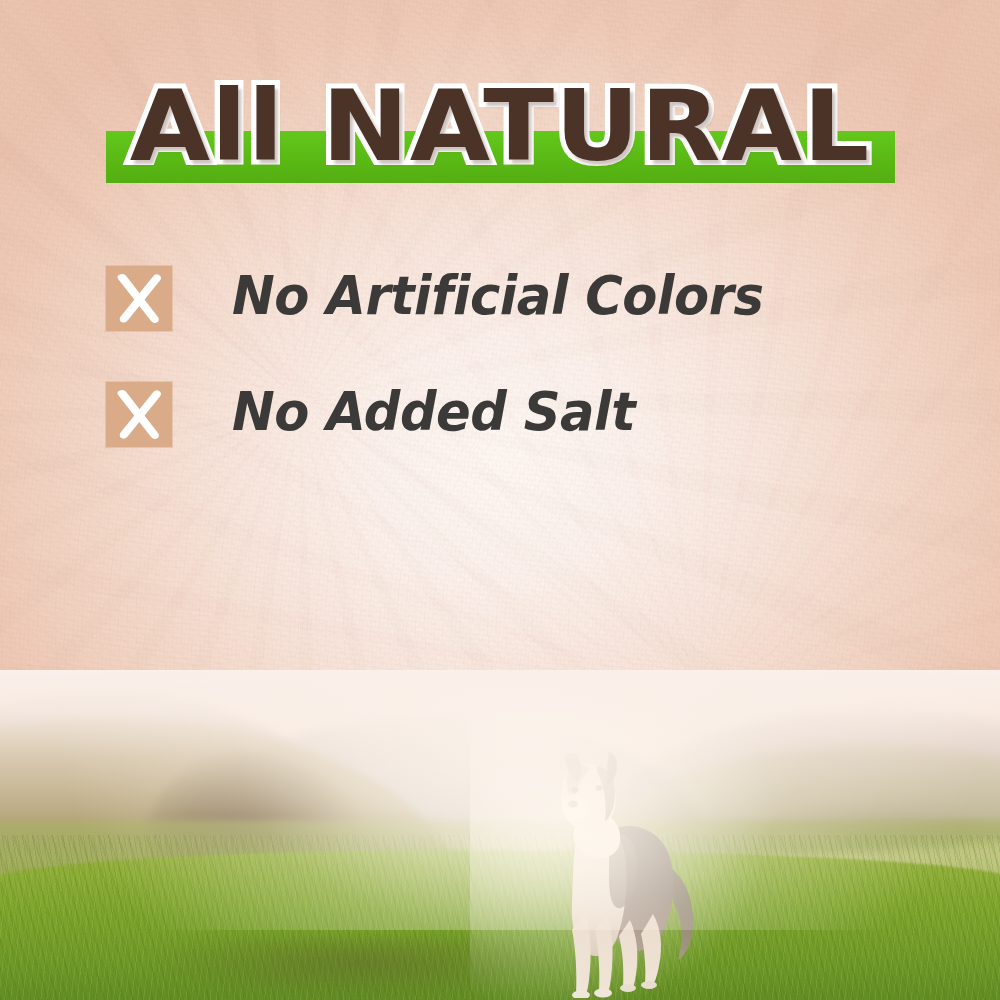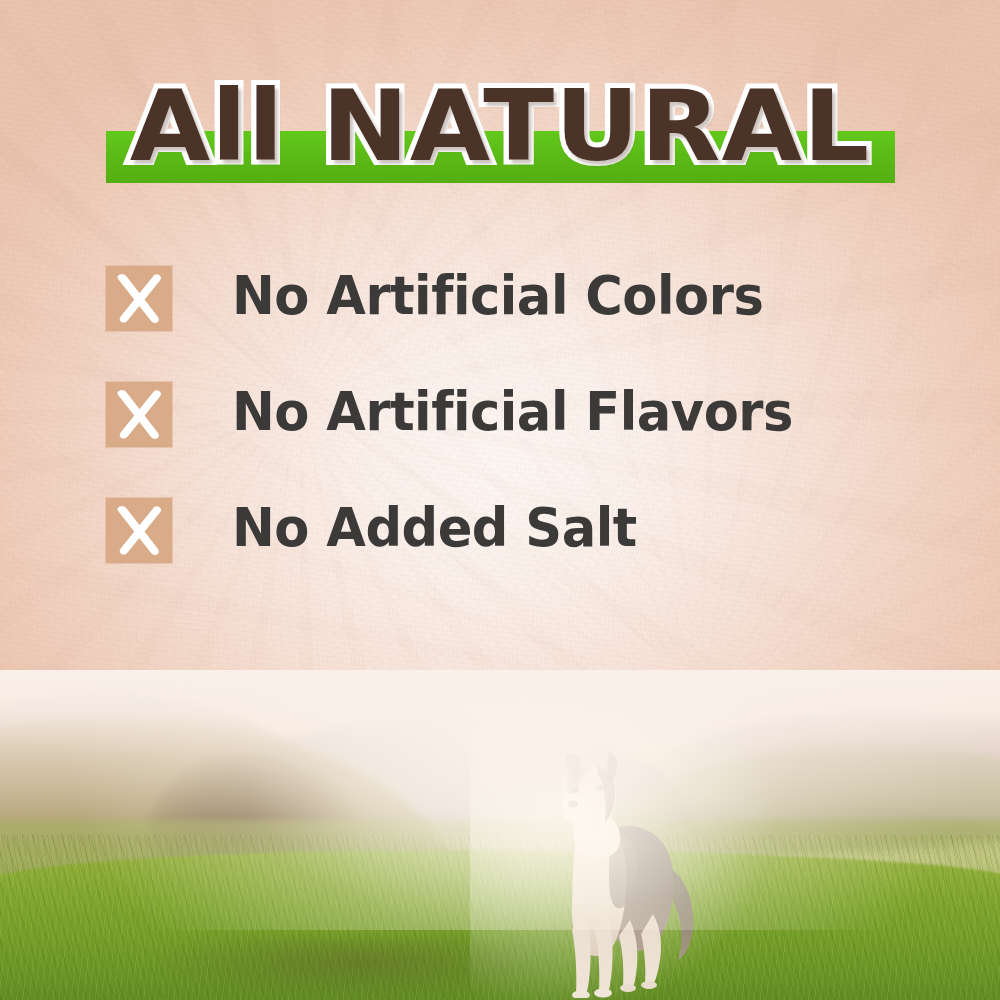--- a/index.html
+++ b/index.html
@@ -84,20 +84,21 @@
 
   
   .features {
     position: absolute;
     left: 106px; top: 264px;
     width: 820px;
   }
   .feature-row {
     position: relative;
     height: 116px;
+    font-style: italic;
   }
   .checkbox {
     position: absolute;
     left: 0; top: 2px;
     width: 66px; height: 65px;
     background: #d9ab88;
     box-shadow: 0 0 0 1px rgba(214,170,138,.45);
   }
   .checkbox svg { display: block; width: 66px; height: 65px; }
   .feature-label {
@@ -290,29 +291,20 @@
     <div class="feature-row">
       <div class="checkbox">
         <svg viewBox="0 0 66 65" aria-hidden="true">
           <path d="M13 9 C16 7 19 8 21 11 L52 51 C54 54 52 57 49 57 C46.5 57 45 55 43.5 53 L12.5 13.5 C11 11.5 11 10 13 9 Z" fill="#ffffff"></path>
           <path d="M53 9 C55.5 10.5 55.5 12.5 54 14.5 L22 54 C20.5 56 18 57.5 15.5 56 C13 54.5 13.5 51.8 15 50 L47 10.5 C48.5 8.5 50.8 7.6 53 9 Z" fill="#ffffff"></path>
         </svg>
       </div>
       <div class="feature-label">No Artificial Colors</div>
     </div>
 
-    <div class="feature-row">
-      <div class="checkbox">
-        <svg viewBox="0 0 66 65" aria-hidden="true">
-          <path d="M13 9 C16 7 19 8 21 11 L52 51 C54 54 52 57 49 57 C46.5 57 45 55 43.5 53 L12.5 13.5 C11 11.5 11 10 13 9 Z" fill="#ffffff"></path>
-          <path d="M53 9 C55.5 10.5 55.5 12.5 54 14.5 L22 54 C20.5 56 18 57.5 15.5 56 C13 54.5 13.5 51.8 15 50 L47 10.5 C48.5 8.5 50.8 7.6 53 9 Z" fill="#ffffff"></path>
-        </svg>
-      </div>
-      <div class="feature-label">No Artificial Flavors</div>
-    </div>
 
 
     <div class="feature-row">
       <div class="checkbox">
         <svg viewBox="0 0 66 65" aria-hidden="true">
           <path d="M13 9 C16 7 19 8 21 11 L52 51 C54 54 52 57 49 57 C46.5 57 45 55 43.5 53 L12.5 13.5 C11 11.5 11 10 13 9 Z" fill="#ffffff"></path>
           <path d="M53 9 C55.5 10.5 55.5 12.5 54 14.5 L22 54 C20.5 56 18 57.5 15.5 56 C13 54.5 13.5 51.8 15 50 L47 10.5 C48.5 8.5 50.8 7.6 53 9 Z" fill="#ffffff"></path>
         </svg>
       </div>
       <div class="feature-label">No Added Salt</div>

